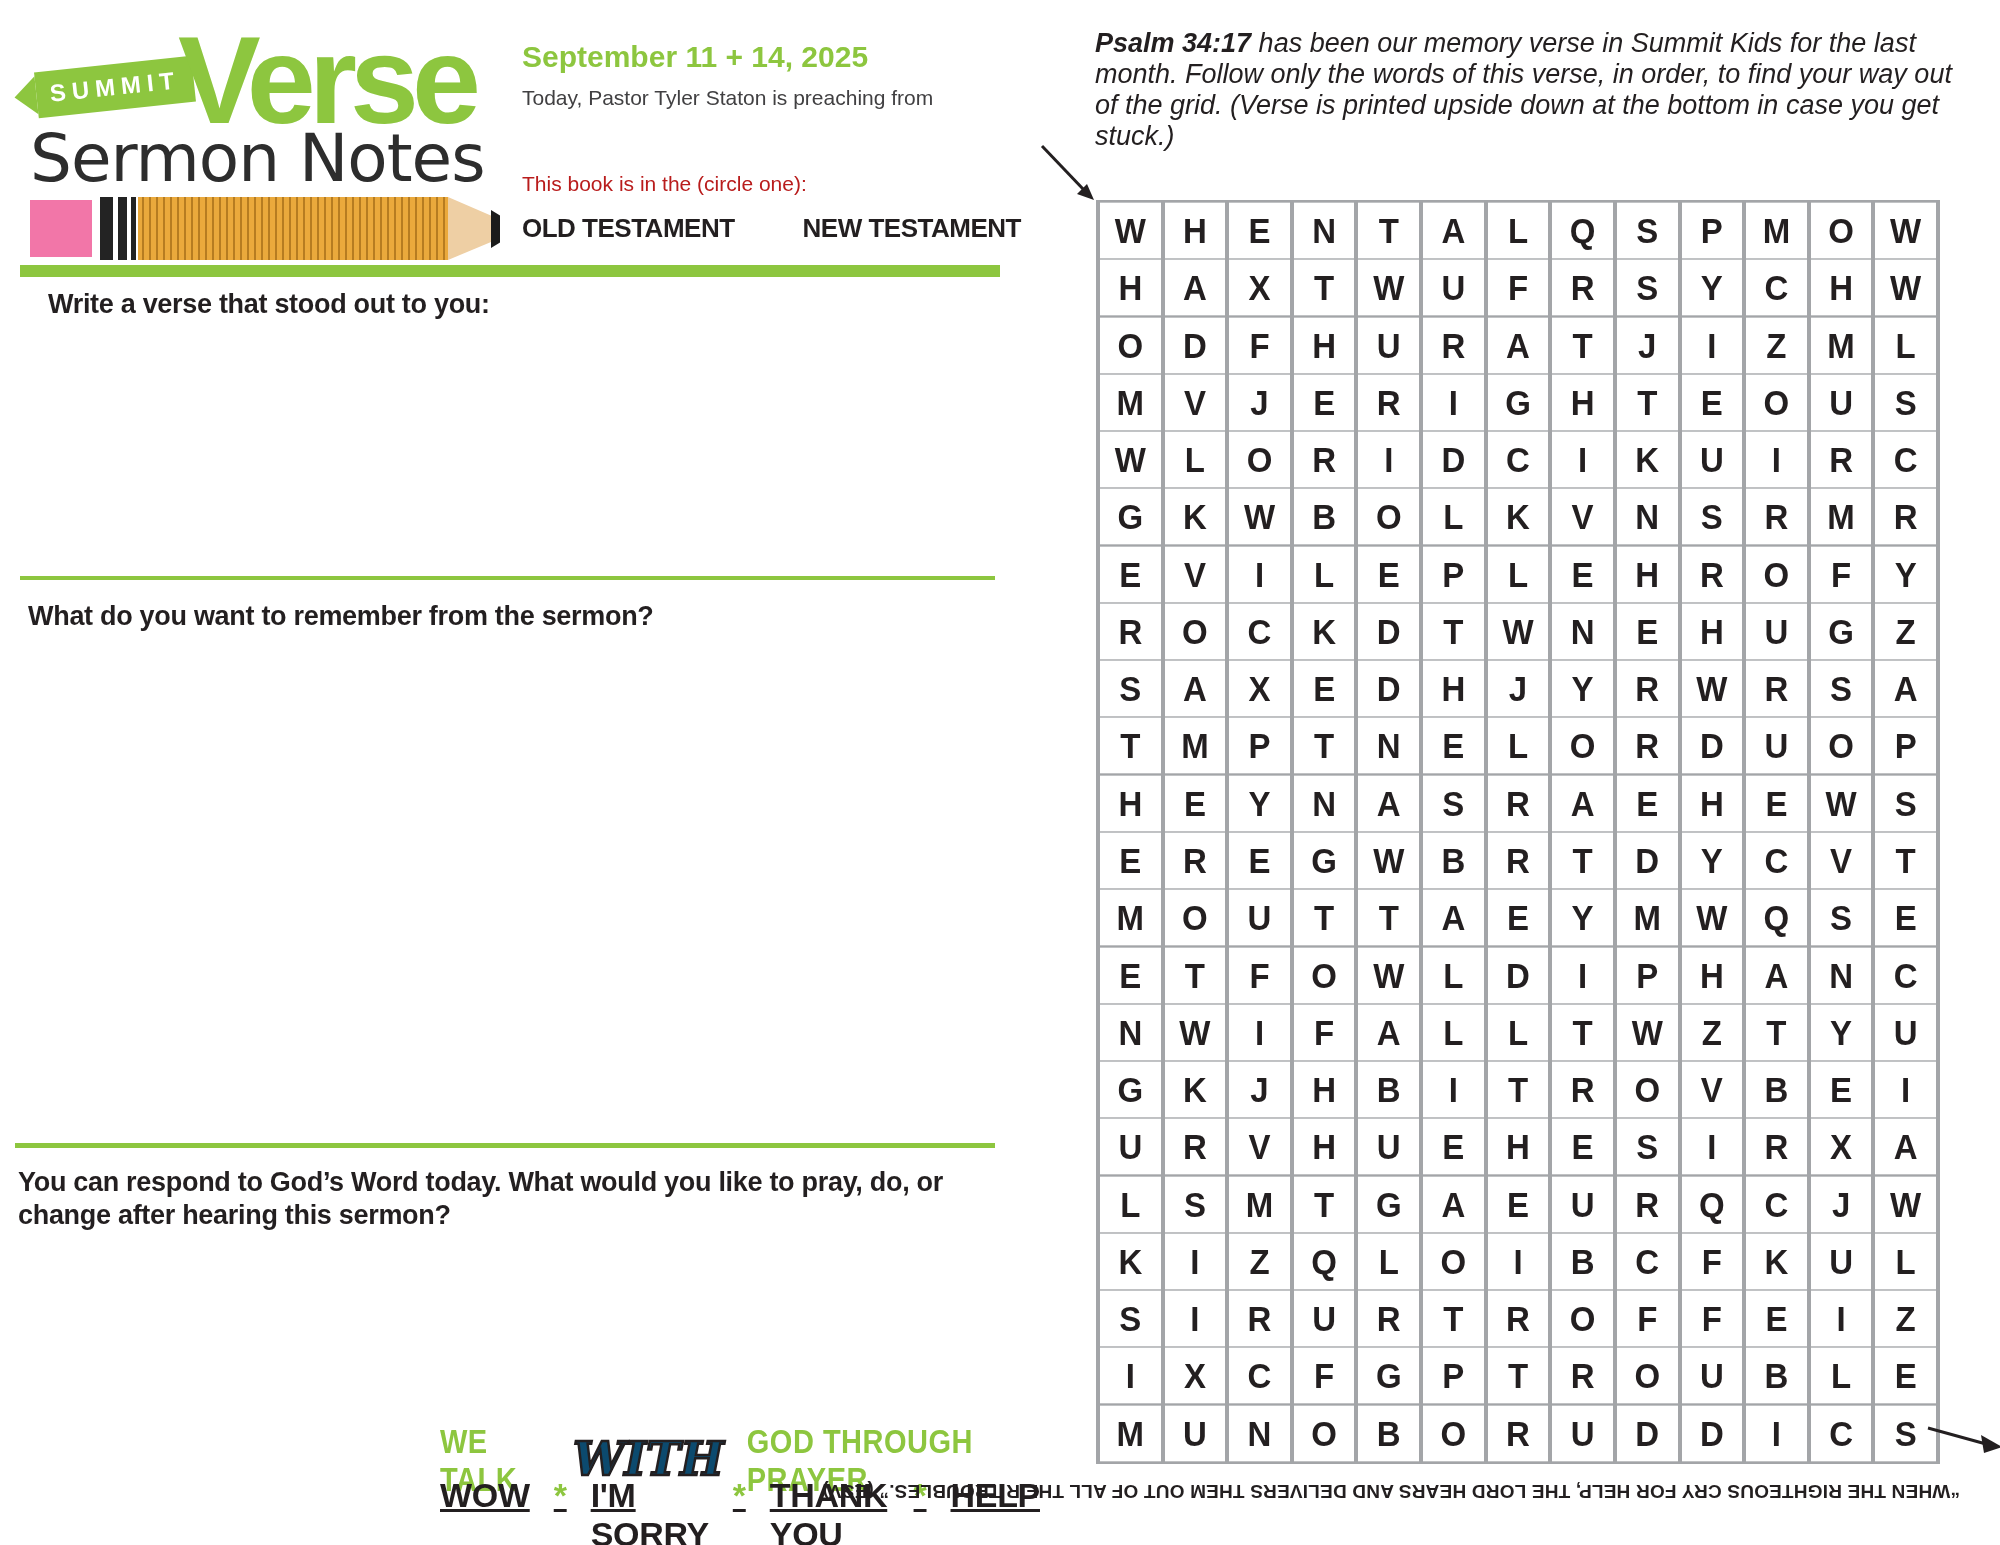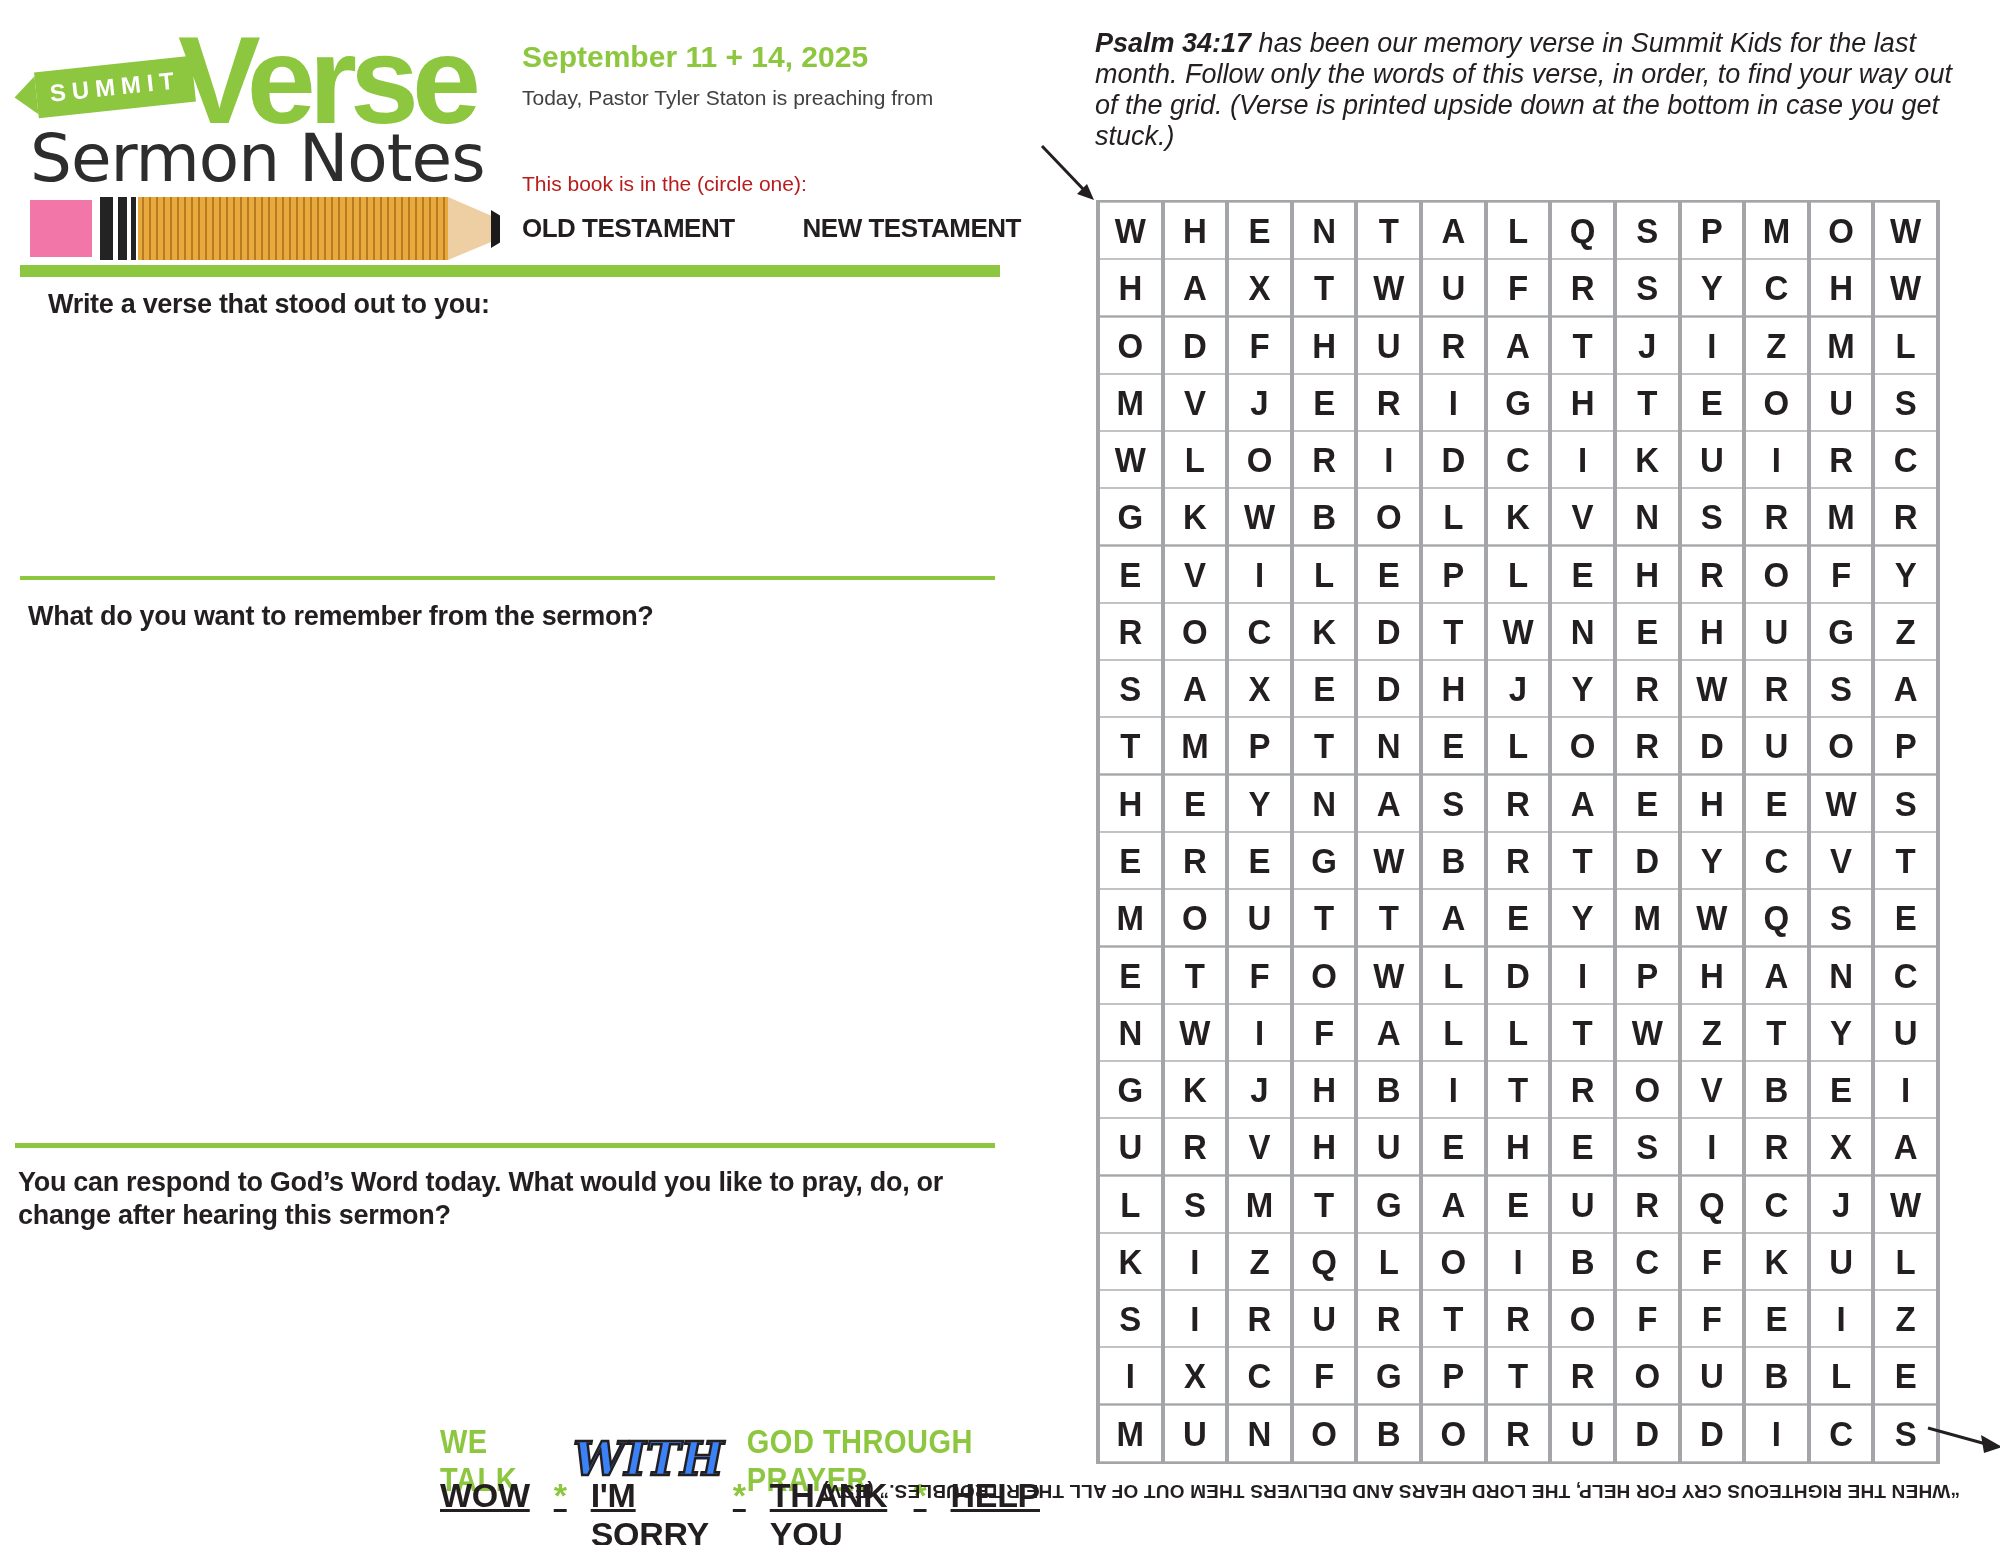--- a/index.html
+++ b/index.html
@@ -55,21 +55,21 @@
   .area-2{left:28px;top:645px;width:950px;height:490px;}
   .area-3{left:18px;top:1240px;width:950px;height:175px;}
 
   
   .prayer-line{
     left:440px;top:1428px;width:600px;display:flex;align-items:center;justify-content:center;
   }
   .prayer-green{color:var(--green);font-weight:bold;font-size:29px;letter-spacing:0.5px;transform:scaleY(1.15);}
   .with-word{
     font-family:"DejaVu Serif",serif;font-style:italic;font-weight:bold;font-size:46px;
-    color:#3b82f6;-webkit-text-stroke:2.5px var(--ink);margin:0 23px;position:relative;top:-2px;
+    color:#0c4a6e;-webkit-text-stroke:2.5px var(--ink);margin:0 23px;position:relative;top:-2px;
   }
   .prayer-words{
     left:440px;top:1476px;width:600px;display:flex;justify-content:center;gap:24px;
     font-size:34px;font-weight:bold;letter-spacing:-0.3px;text-decoration:underline;
   }
   .prayer-words .sep{color:var(--green);}
 
   
   .puzzle-intro{
     left:1095px;top:28px;width:862px;font-size:27px;font-style:italic;line-height:31px;color:var(--ink);

